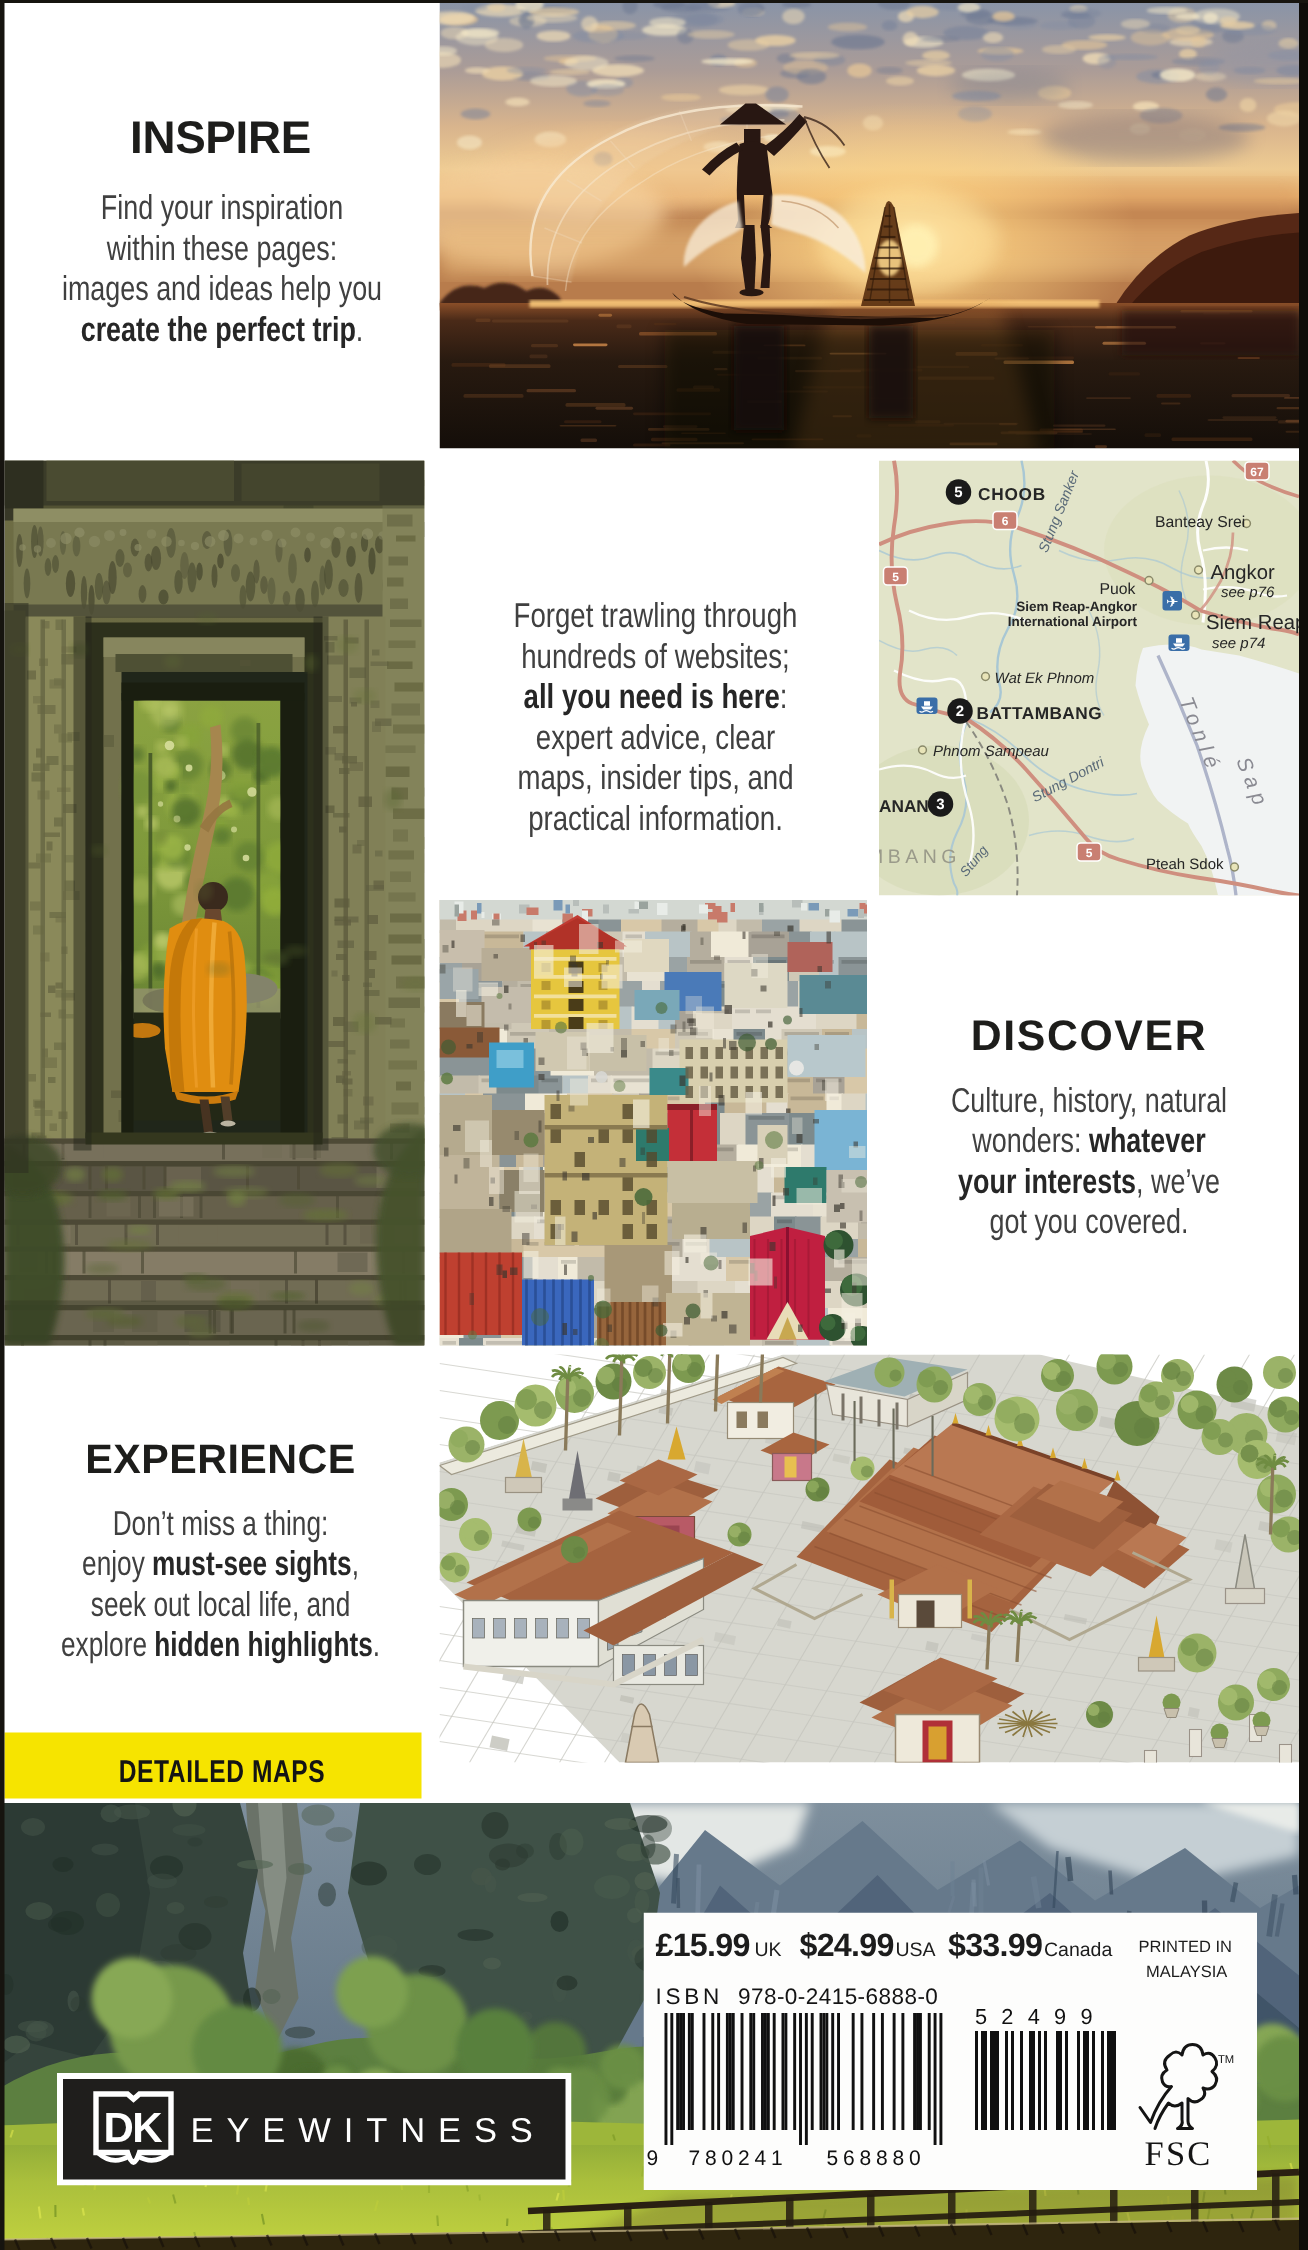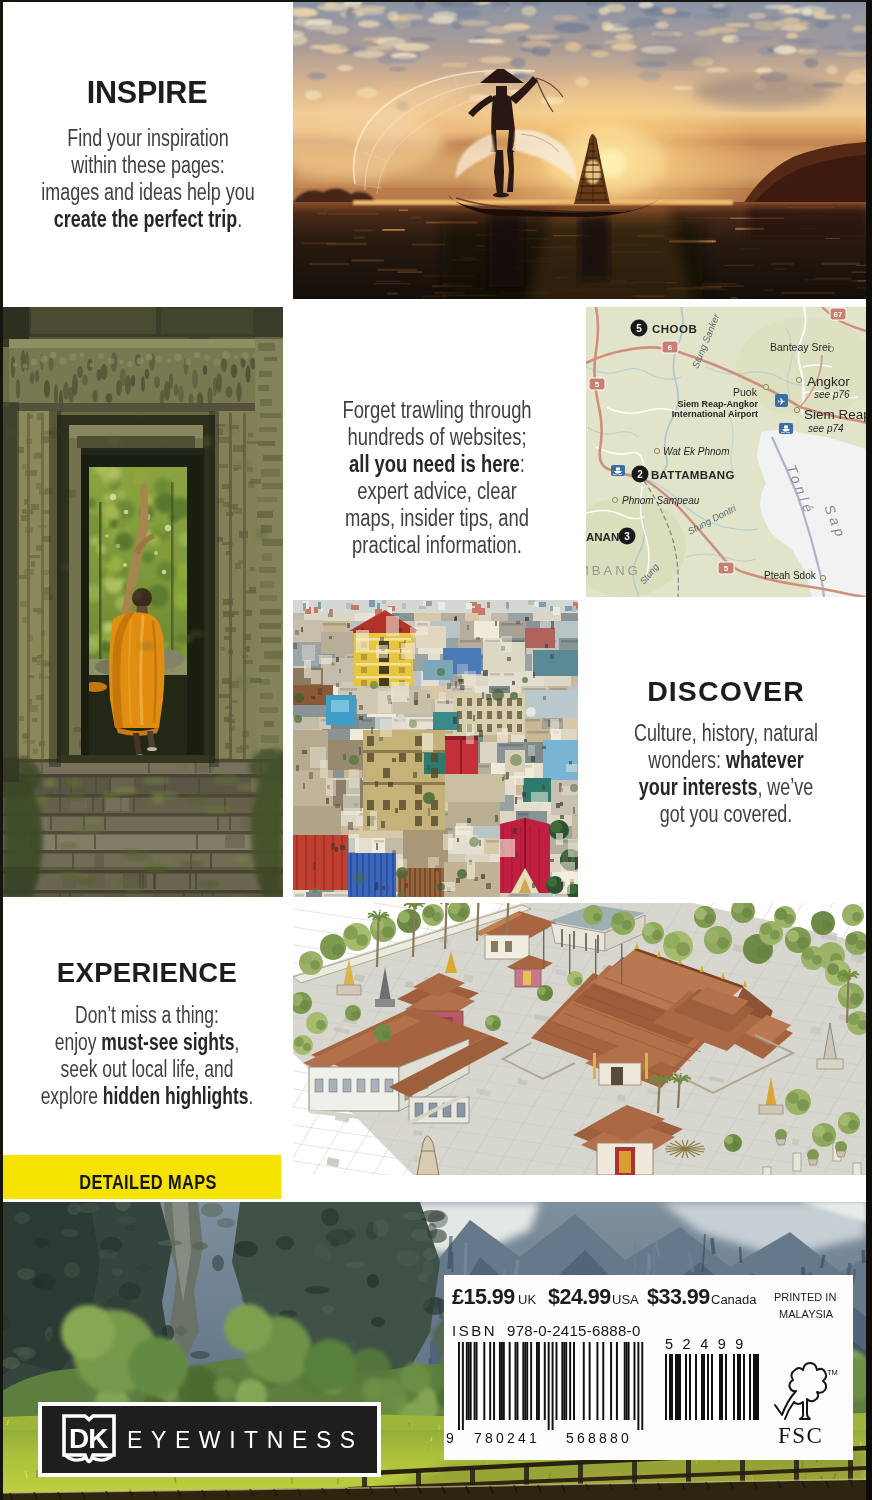--- a/index.html
+++ b/index.html
@@ -2732,21 +2732,21 @@
 
   <div class="abs head" style="left:576px;top:677px;width:300px;font-size:28.5px;line-height:28.5px;letter-spacing:1.1px;">DISCOVER</div>
   <div class="abs body" style="left:576px;top:720px;width:300px;">Culture, history, natural<br>wonders: <b>whatever<br>your interests</b>, we’ve<br>got you covered.</div>
 
   <div class="abs head" style="left:-3px;top:958.5px;width:300px;font-size:27.5px;line-height:27.5px;letter-spacing:0.3px;">EXPERIENCE</div>
   <div class="abs body" style="left:-3px;top:1002px;width:300px;transform:scaleX(0.76);">Don’t miss a thing:<br>enjoy <b>must-see sights</b>,<br>seek out local life, and<br>explore <b>hidden highlights</b>.</div>
 
   <div class="abs" style="left:3px;top:1155px;width:278px;height:44px;background:#f6e400;"></div>
   <div class="abs" style="left:9px;top:1165px;width:278px;height:34px;color:#141414;font-weight:bold;font-size:21px;letter-spacing:0.5px;text-align:center;line-height:34px;transform:scaleX(0.78);transform-origin:50% 50%;">DETAILED MAPS</div>
 
-  <div class="abs" style="left:444px;top:1275px;width:409px;height:161px;"><svg width="409" height="185" viewBox="0 0 409 185" font-family="Liberation Sans, sans-serif">
+  <div class="abs" style="left:429px;top:1275px;width:409px;height:161px;"><svg width="409" height="185" viewBox="0 0 409 185" font-family="Liberation Sans, sans-serif">
         <rect width="409" height="185" fill="#fdfdfc"></rect>
         <text x="8" y="29" font-size="21.5" font-weight="bold" fill="#1c1c1c" letter-spacing="-0.5">£15.99</text>
         <text x="74" y="29" font-size="13" fill="#1c1c1c">UK</text>
         <text x="104" y="29" font-size="21.5" font-weight="bold" fill="#1c1c1c" letter-spacing="-0.5">$24.99</text>
         <text x="168" y="29" font-size="13" fill="#1c1c1c">USA</text>
         <text x="203" y="29" font-size="21.5" font-weight="bold" fill="#1c1c1c" letter-spacing="-0.5">$33.99</text>
         <text x="267" y="29" font-size="13" fill="#1c1c1c">Canada</text>
         <text x="330" y="26" font-size="11" fill="#1c1c1c">PRINTED IN</text>
         <text x="335" y="43" font-size="11" fill="#1c1c1c">MALAYSIA</text>
         <text x="8" y="61" font-size="15" fill="#141414" letter-spacing="2.5">ISBN</text>
@@ -2821,21 +2821,21 @@
         <rect x="309.00" y="79" width="2.00" height="66.0" fill="#101010"></rect>
         <rect x="311.00" y="79" width="2.00" height="66.0" fill="#101010"></rect>
         <rect x="313.00" y="79" width="2.00" height="66.0" fill="#101010"></rect>
         <text x="221" y="74" font-size="14.5" fill="#101010" letter-spacing="9.5">52499</text>
         <g fill="none" stroke="#141414" stroke-width="2" stroke-linecap="round" stroke-linejoin="round">
           <path d="M331,130 L338,140 Q343,126 352,116 Q348,117 346,113 Q344,108 349,105 Q345,99 351,95 Q355,91 359,95 Q360,88 366,88 Q372,88 373,95 Q378,92 381,97 Q384,102 379,106 Q384,110 381,115 Q378,119 373,117 Q376,122 371,125 Q367,128 363,124 L363,139 Q363,142 366,144 L356,144 Q360,142 359,138 L359,127 Q354,131 350,127 Q344,135 341,144"></path>
         </g>
         <text x="383" y="100" font-size="7.5" fill="#141414">TM</text>
         <text x="334" y="168" font-size="23" fill="#141414" font-family="Liberation Serif, serif" letter-spacing="1.5">FSC</text>
       </svg></div>
-  <div class="abs" style="left:38px;top:1382px;width:343px;height:75px;margin-top:20px;"><svg width="343" height="75" viewBox="0 0 343 75">
+  <div class="abs" style="left:38px;top:1382px;width:343px;height:75px;"><svg width="343" height="75" viewBox="0 0 343 75">
         <rect width="343" height="75" fill="#ffffff"></rect>
         <rect x="4" y="4" width="335" height="67" fill="#1f1e1c"></rect>
         <g transform="translate(24,10)">
           <path d="M2,4 L23,4 L27,7.5 L31,4 L52,4 L52,43 L31,43 Q29,49 27,49.5 Q25,49 23,43 L2,43 Z" fill="none" stroke="#ffffff" stroke-width="3.6"></path>
           <path d="M3,43 Q13,52 24,45.5 M51,43 Q41,52 30,45.5" stroke="#ffffff" stroke-width="3.2" fill="none"></path>
           <text x="7" y="36" font-size="28" font-weight="bold" fill="#ffffff" font-family="Liberation Sans, sans-serif" letter-spacing="-1">DK</text>
         </g>
         <text x="89" y="46" font-size="23" fill="#ffffff" letter-spacing="8.6" font-family="Liberation Sans, sans-serif">EYEWITNESS</text>
       </svg></div>
 

